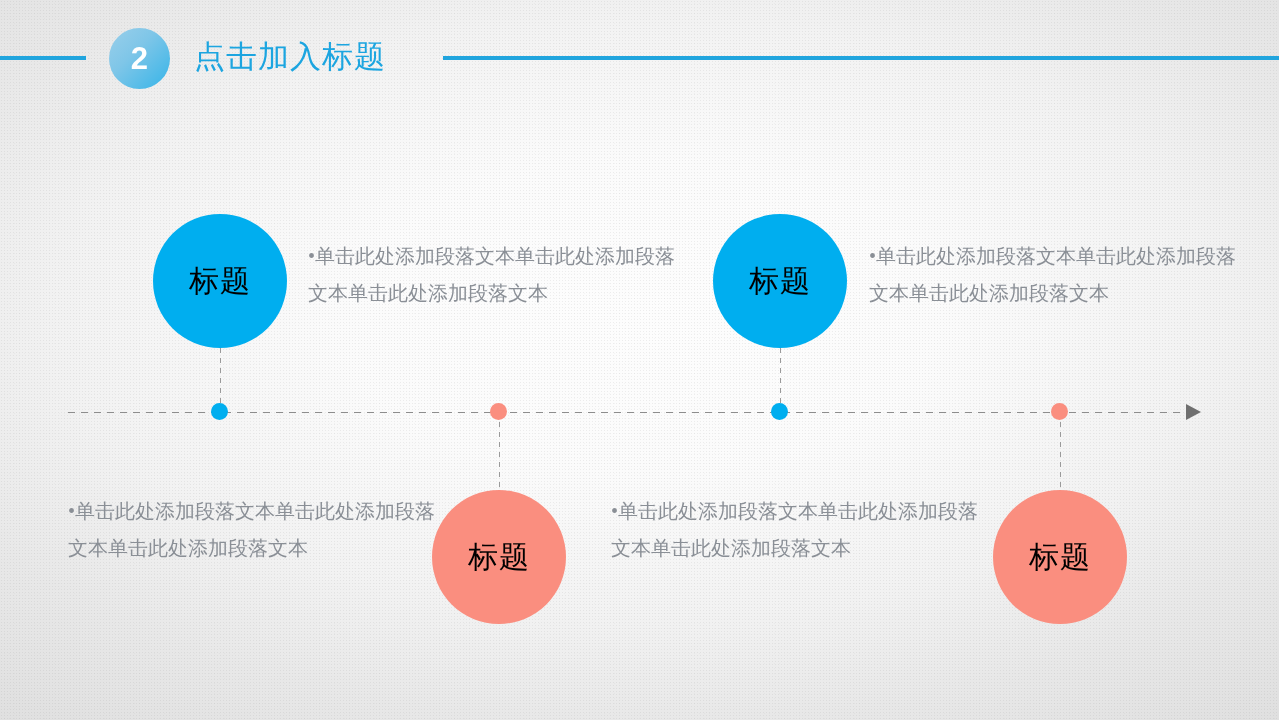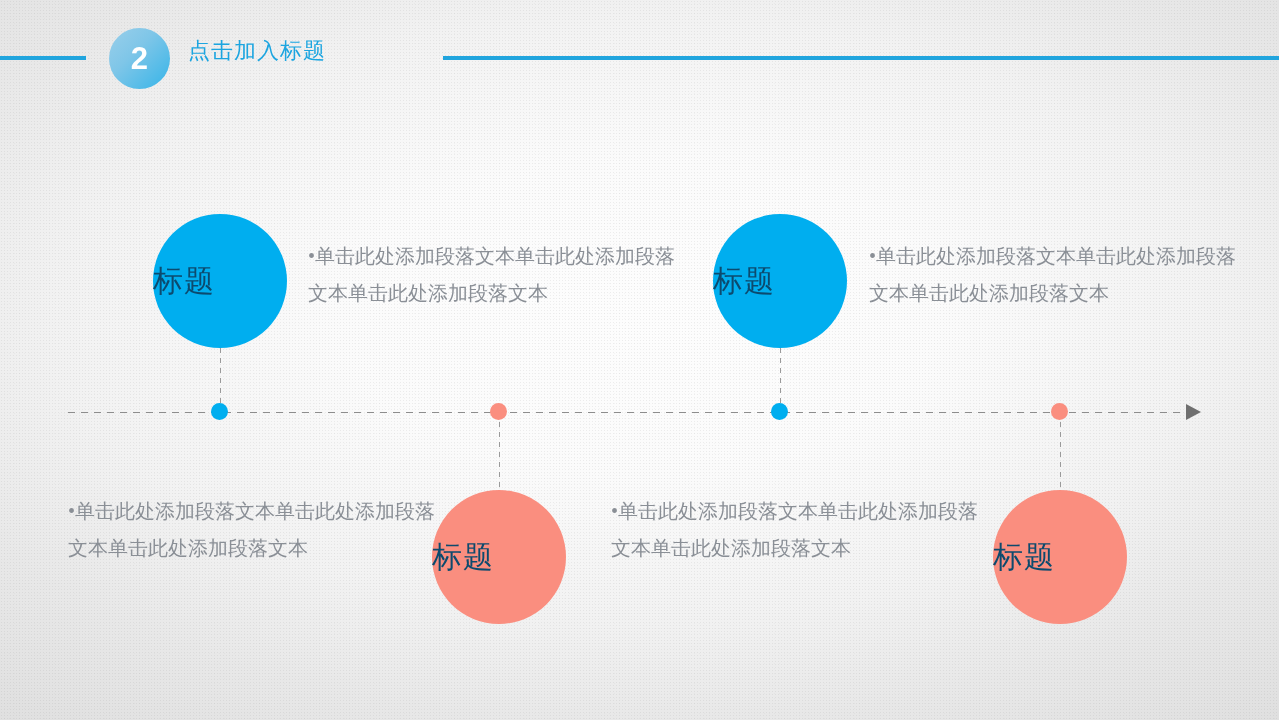--- a/index.html
+++ b/index.html
@@ -73,23 +73,23 @@
   #badge-number {
     color: #ffffff;
     font-size: 31px;
     font-weight: bold;
     line-height: 1;
     letter-spacing: .5px;
   }
 
   #title {
     position: absolute;
-    left: 188px;
+    left: 194px;
     top: 36px;
-    font-size: 22px;
+    font-size: 31px;
     color: #1CA5E0;
     letter-spacing: 1px;
     white-space: nowrap;
     font-family: Liberation Mono, monospace;
   }
 
   
   #axis {
     position: absolute;
     left: 68px;
@@ -111,22 +111,22 @@
     border-top: 8px solid transparent;
     border-bottom: 8px solid transparent;
   }
 
   
   .circle {
     position: absolute;
     border-radius: 50%;
     display: flex;
     align-items: center;
-    justify-content: flex-start;
-    color: #0c4a6e;
+    justify-content: center;
+    color: #000000;
     font-size: 30px;
     letter-spacing: 1px;
   }
   .circle.blue   { background: #00AEEF; }
   .circle.salmon { background: #FA8E7F; }
 
   .stem {
     position: absolute;
     width: 1px;
     background-image: linear-gradient(to bottom, #9a9a9a 0 5px, transparent 5px 10px);

